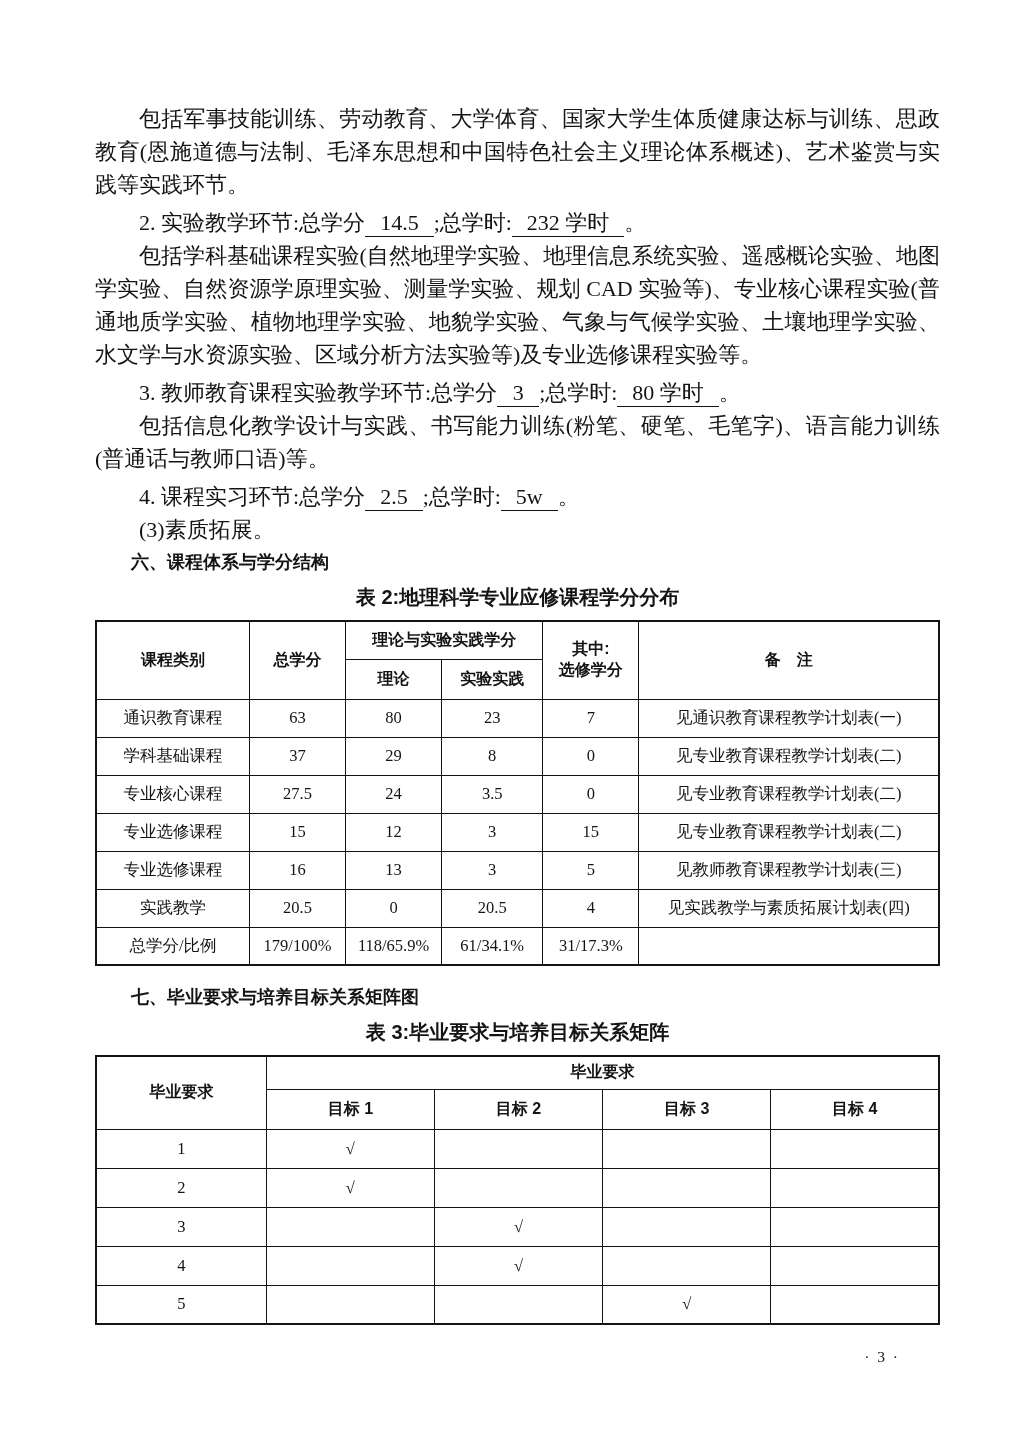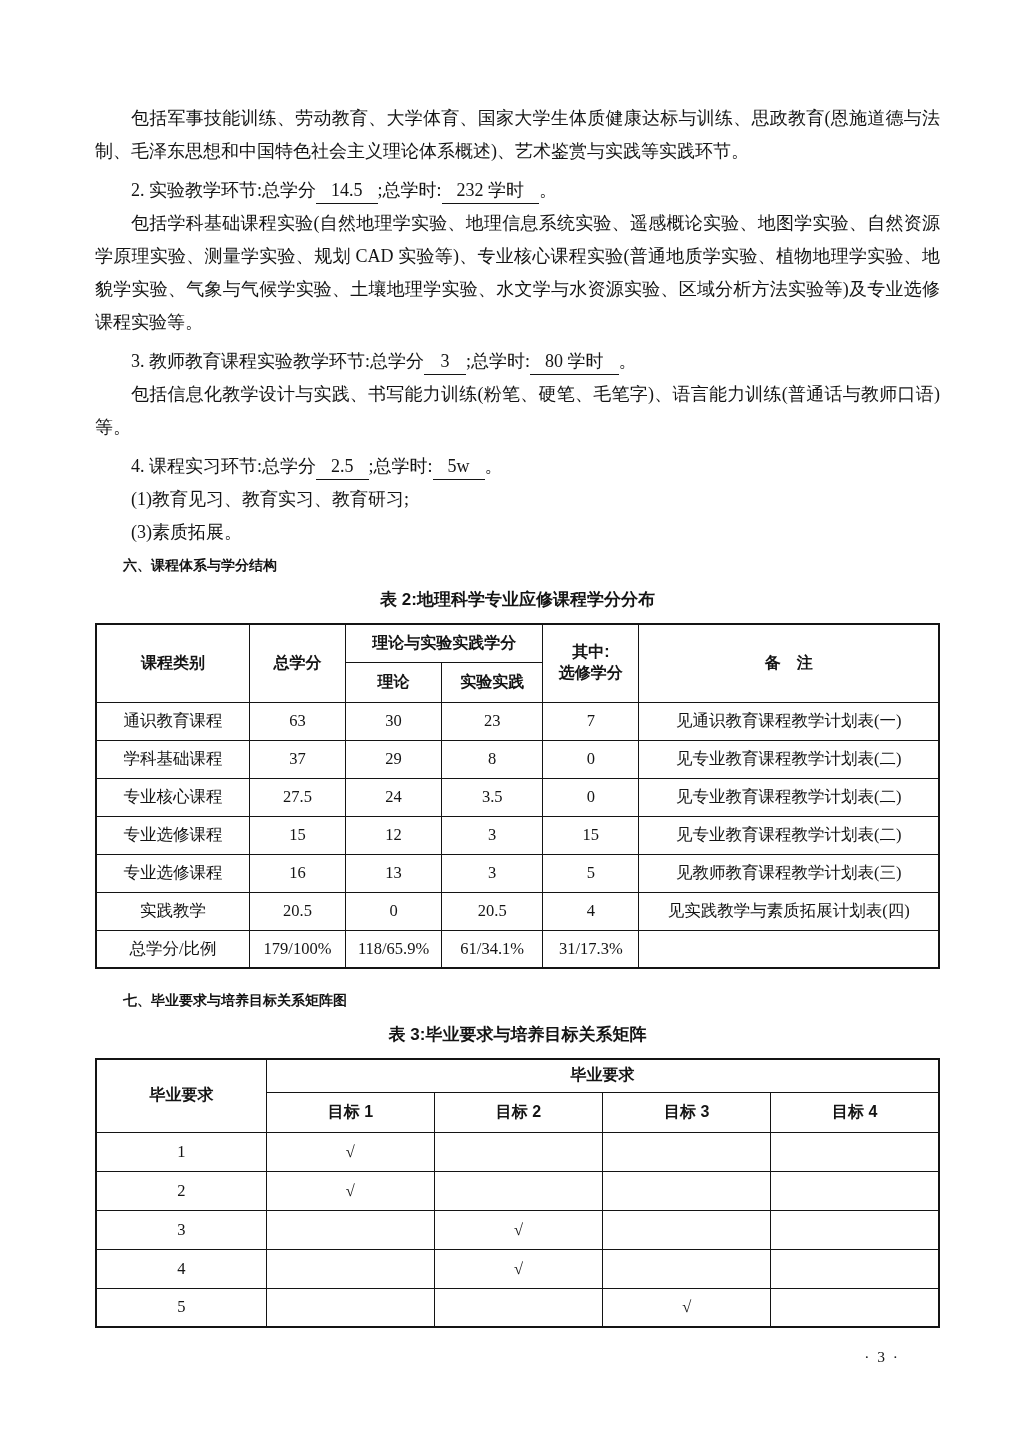--- a/index.html
+++ b/index.html
@@ -10,46 +10,46 @@
     color:#141414;
   }
   .page {
     position:relative;
     width:1024px; height:1447px;
     padding:102px 84px 0 95px;
     overflow:hidden;
     background:#ffffff;
   }
   .para {
-    font-size:18px;
+    font-size:22px;
     line-height:33px;
     text-align:justify;
     text-indent:2em;
   }
   .blank {
     display:inline-block;
     min-width:42px;
     padding:0 15px;
     text-align:center;
     border-bottom:1px solid #141414;
     line-height:26px;
     text-indent:0;
     margin-top:9px;
   }
   .section-heading {
     font-family:"Liberation Sans","DejaVu Sans",sans-serif;
     font-weight:bold;
-    font-size:14px;
+    font-size:18px;
     line-height:33px;
     text-indent:2em;
   }
   .table-caption {
     font-family:"Liberation Sans","DejaVu Sans",sans-serif;
     font-weight:bold;
-    font-size:17px;
+    font-size:20px;
     line-height:30px;
     text-align:center;
     padding:3px 0 8px 0;
   }
   table.tbl {
     width:100%;
     border-collapse:collapse;
     table-layout:fixed;
     border:2px solid #141414;
   }
@@ -95,21 +95,20 @@
   <p class="para">包括学科基础课程实验(自然地理学实验、地理信息系统实验、遥感概论实验、地图学实验、自然资源学原理实验、测量学实验、规划 CAD 实验等)、专业核心课程实验(普通地质学实验、植物地理学实验、地貌学实验、气象与气候学实验、土壤地理学实验、水文学与水资源实验、区域分析方法实验等)及专业选修课程实验等。</p>
 
   <p class="para"><span>3. 教师教育课程实验教学环节:总学分</span><span class="blank">3</span><span>;总学时:</span><span class="blank">80 学时</span><span>。</span></p>
 
   <p class="para">包括信息化教学设计与实践、书写能力训练(粉笔、硬笔、毛笔字)、语言能力训练(普通话与教师口语)等。</p>
 
   <p class="para"><span>4. 课程实习环节:总学分</span><span class="blank">2.5</span><span>;总学时:</span><span class="blank">5w</span><span>。</span></p>
 
 
 
-  <p class="para">(1)教育见习、教育实习、教育研习;</p>
   <p class="para">(3)素质拓展。</p>
 
   <h3 class="section-heading">六、课程体系与学分结构</h3>
 
   <div class="table-caption">表 2:地理科学专业应修课程学分分布</div>
 
   <table class="tbl" id="table2">
     <colgroup>
       <col style="width:18.2%">
         <col style="width:11.4%">
@@ -131,21 +130,21 @@
       </tr>
       <tr class="h2">
         <th>理论</th>
         <th>实验实践</th>
       </tr>
     </thead>
     <tbody>
       <tr>
         <td>通识教育课程</td>
         <td>63</td>
-        <td>30</td>
+        <td>80</td>
         <td>23</td>
         <td>7</td>
         <td>见通识教育课程教学计划表(一)</td>
       </tr>
       <tr>
         <td>学科基础课程</td>
         <td>37</td>
         <td>29</td>
         <td>8</td>
         <td>0</td>

